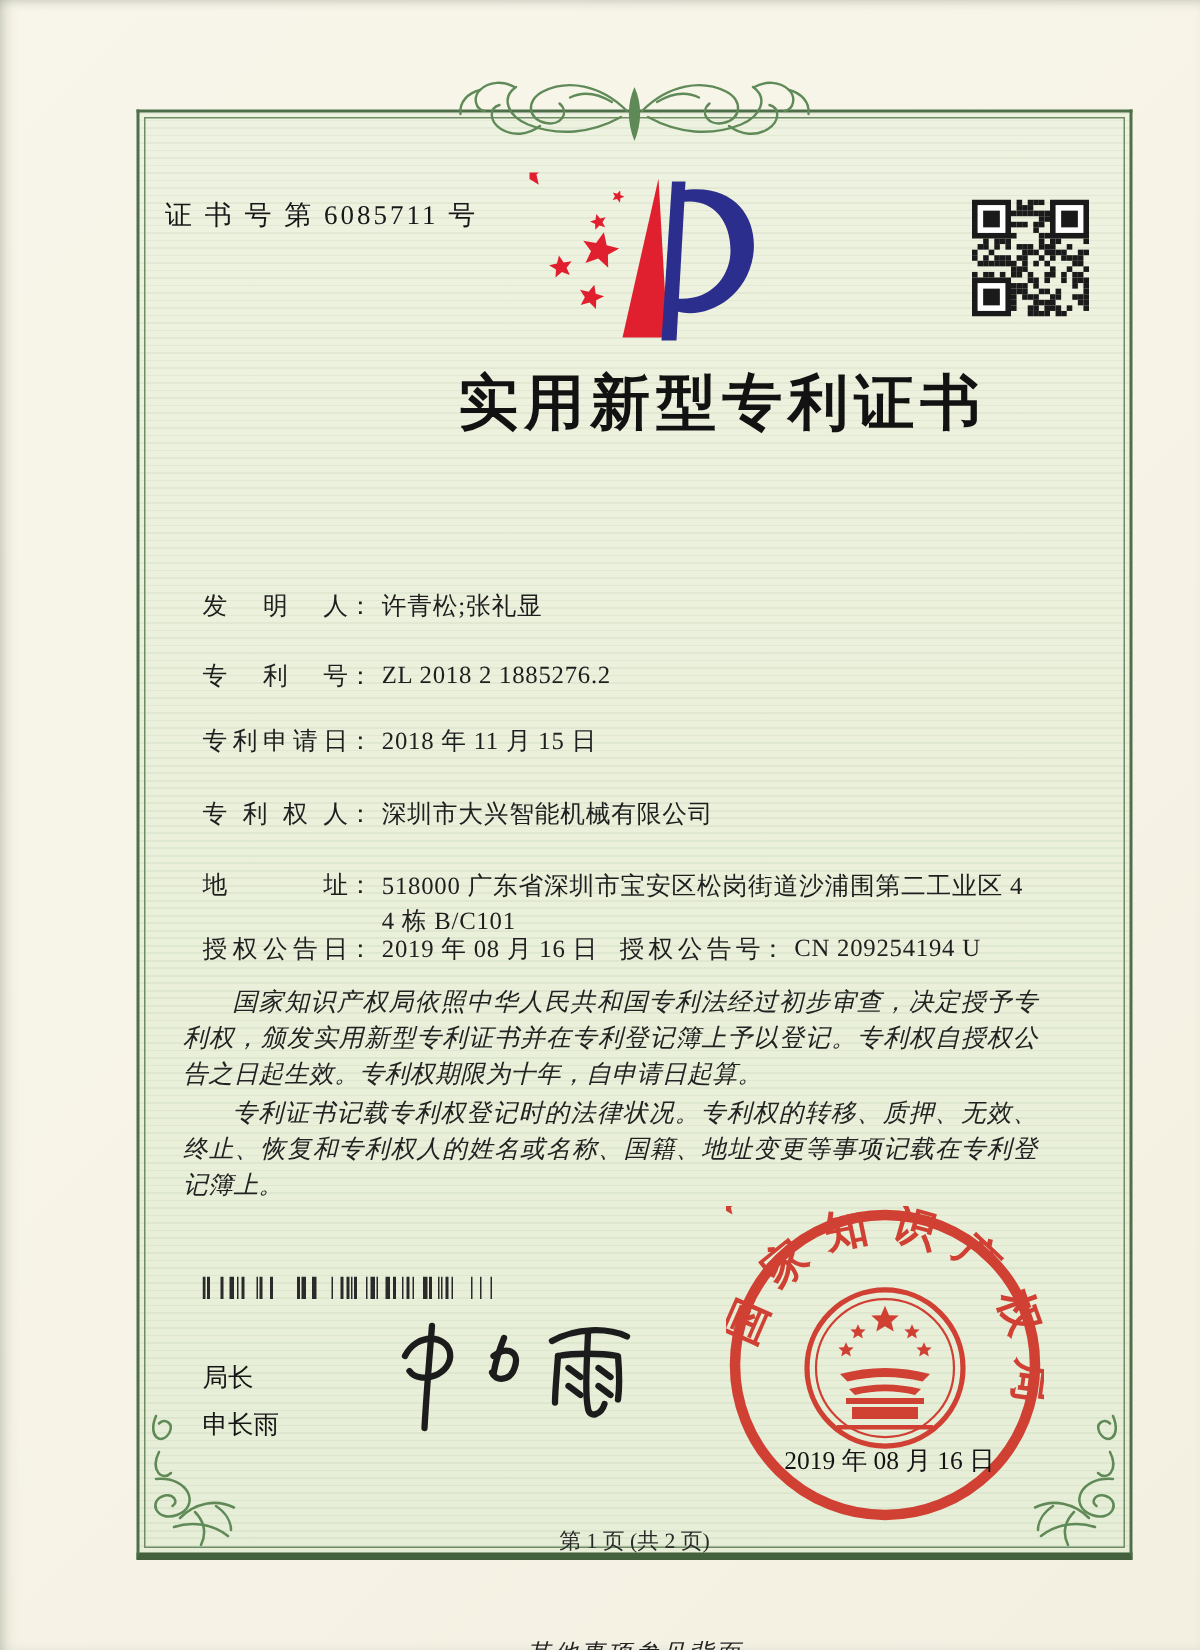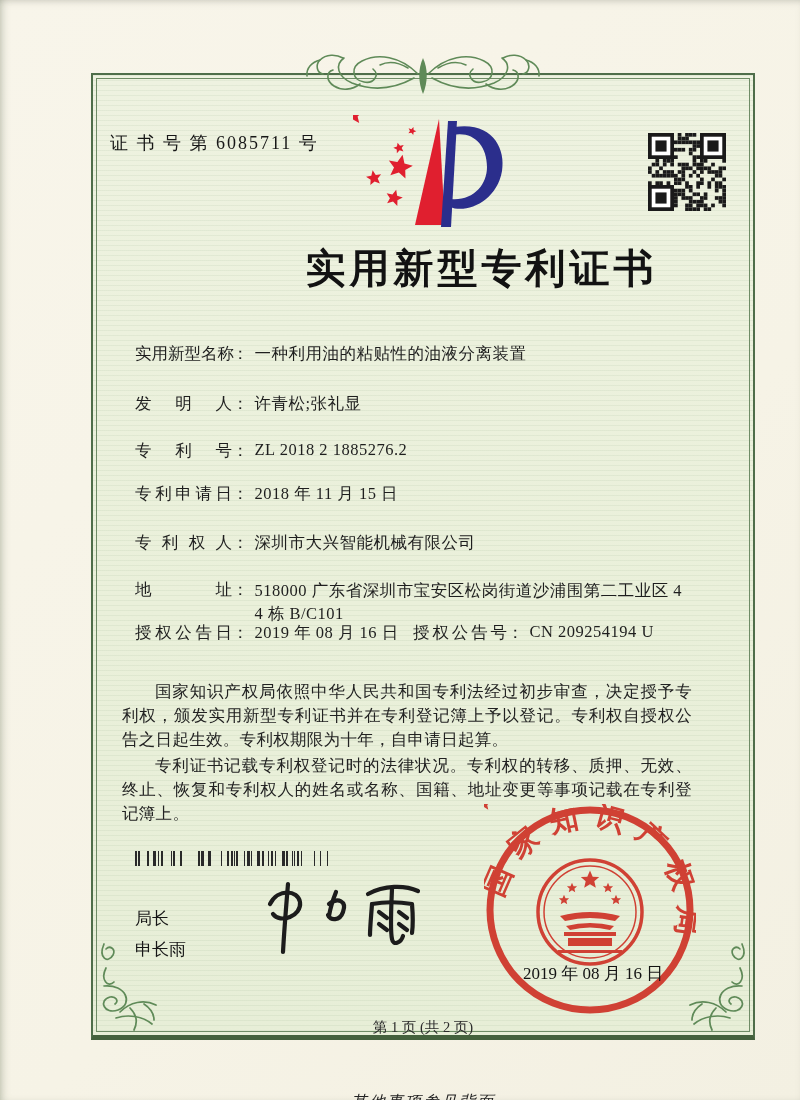--- a/index.html
+++ b/index.html
@@ -15,21 +15,21 @@
   .cert-no{position:absolute;left:110px;top:131px;font-size:18px;letter-spacing:2px;color:#171717;}
   .logo{position:absolute;left:353px;top:115px;width:154px;height:118px;}
   .qr{position:absolute;left:648px;top:133px;width:78px;height:78px;}
   .title{position:absolute;left:93px;top:241px;width:777px;text-align:center;font-size:40px;font-weight:bold;letter-spacing:4px;color:#121212;}
   .field-row{position:absolute;left:135px;font-size:16.5px;white-space:nowrap;}
   .flabel{display:inline-block;width:97px;text-align:justify;text-align-last:justify;vertical-align:top;}
   .fcolon{display:inline-block;vertical-align:top;margin-right:6px;}
   .fvalue{display:inline-block;vertical-align:top;letter-spacing:0.5px;}
   .addr-lines span{display:block;line-height:23px;}
   .grant-right{position:absolute;left:278px;top:0;white-space:nowrap;}
-  .body-text{position:absolute;left:122px;top:680px;width:570px;font-size:16.5px;line-height:24px;letter-spacing:0.3px;color:#222;}
+  .body-text{position:absolute;left:122px;top:656px;width:570px;font-size:16.5px;font-style:italic;line-height:24px;letter-spacing:0.3px;color:#222;}
   .body-text p{margin:0 0 2px 0;text-indent:2em;text-align:justify;}
   .barcode{position:absolute;left:135px;top:851px;width:196px;height:15px;}
   .director{position:absolute;left:135px;top:903px;font-size:17px;line-height:31px;color:#161616;font-family:Liberation Serif, serif;}
   .signature{position:absolute;left:248px;top:872px;width:180px;height:88px;}
   .seal{position:absolute;left:484px;top:804px;width:212px;height:212px;opacity:.95;}
   .seal-date{position:absolute;left:498px;top:962px;width:190px;text-align:center;font-size:17px;color:#131313;white-space:nowrap;}
   .page-num{position:absolute;left:93px;top:1018px;width:660px;text-align:center;font-size:14.5px;color:#2a2a2a;}
   .footer-note{position:absolute;left:93px;top:1060px;width:660px;text-align:center;font-size:16px;font-style:italic;letter-spacing:2px;color:#222;margin-top:32px;}
   .orn-top{position:absolute;left:298px;top:44px;width:250px;height:58px;}
   .orn-bl{position:absolute;left:96px;top:942px;width:66px;height:94px;}
@@ -252,23 +252,20 @@
       <rect x="56" y="0" width="28" height="28"></rect>
       <rect x="60" y="4" width="20" height="20" fill="#fff"></rect>
       <rect x="64" y="8" width="12" height="12"></rect>
       <rect x="0" y="56" width="28" height="28"></rect>
       <rect x="4" y="60" width="20" height="20" fill="#fff"></rect>
       <rect x="8" y="64" width="12" height="12"></rect>
     </svg>
 
   <div class="title">实用新型专利证书</div>
 
-  <div class="field-row" style="top:343px">
-    <span class="flabel">实用新型名称</span><span class="fcolon">：</span><span class="fvalue">一种利用油的粘贴性的油液分离装置</span>
-  </div>
   <div class="field-row" style="top:393px">
     <span class="flabel">发明人</span><span class="fcolon">：</span><span class="fvalue">许青松;张礼显</span>
   </div>
   <div class="field-row" style="top:440px">
     <span class="flabel">专利号</span><span class="fcolon">：</span><span class="fvalue">ZL 2018 2 1885276.2</span>
   </div>
   <div class="field-row" style="top:483px">
     <span class="flabel">专利申请日</span><span class="fcolon">：</span><span class="fvalue">2018 年 11 月 15 日</span>
   </div>
   <div class="field-row" style="top:532px">

